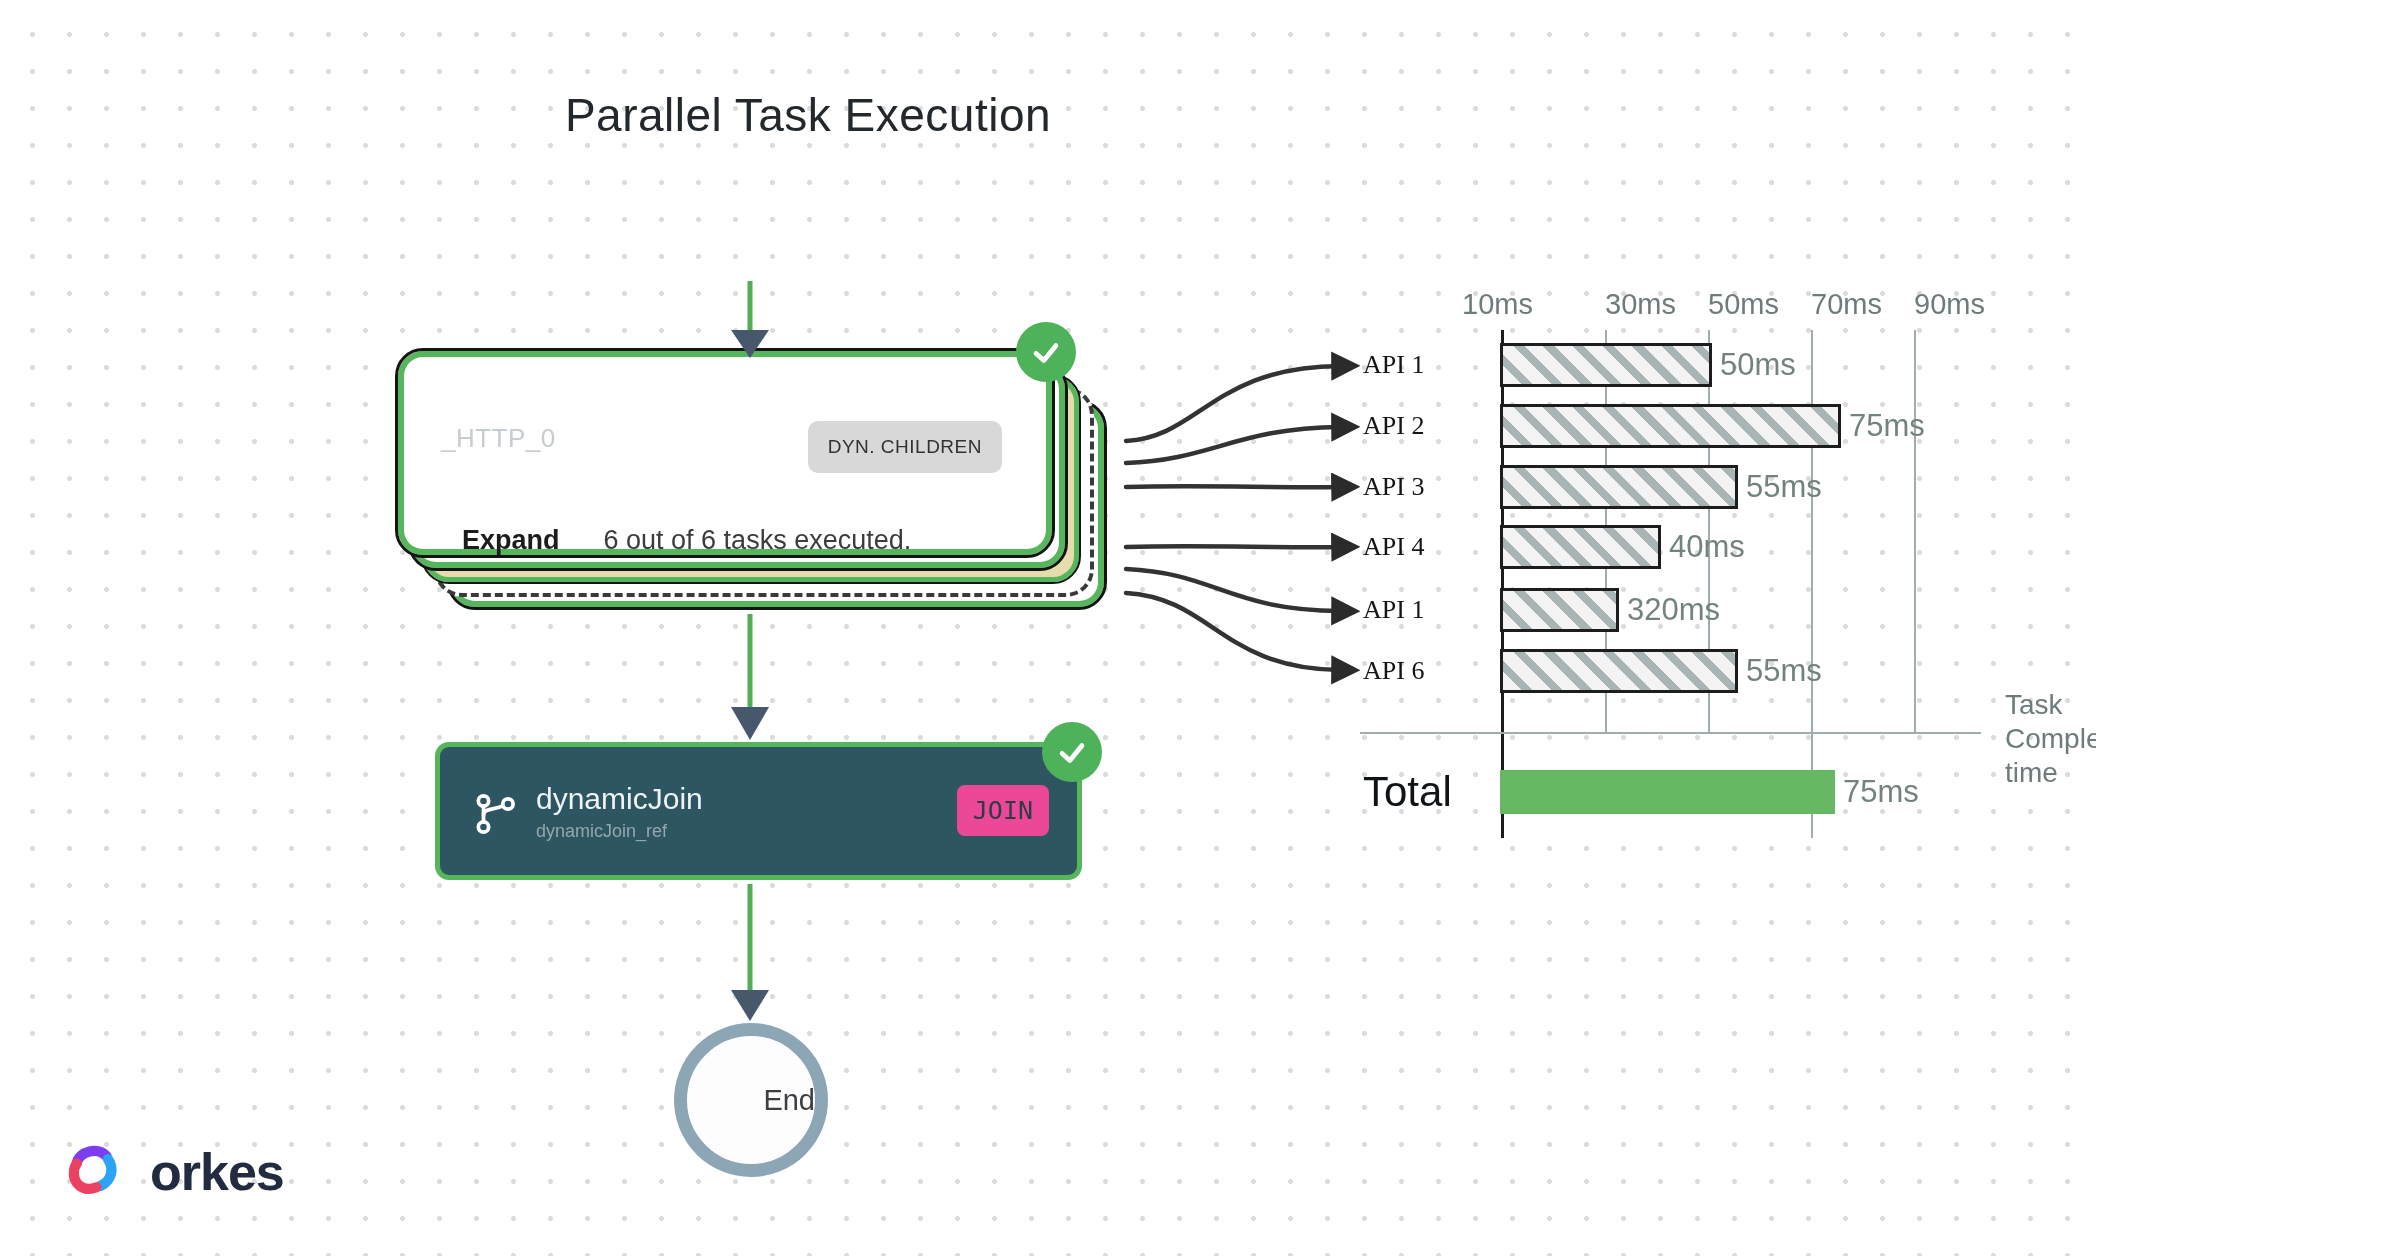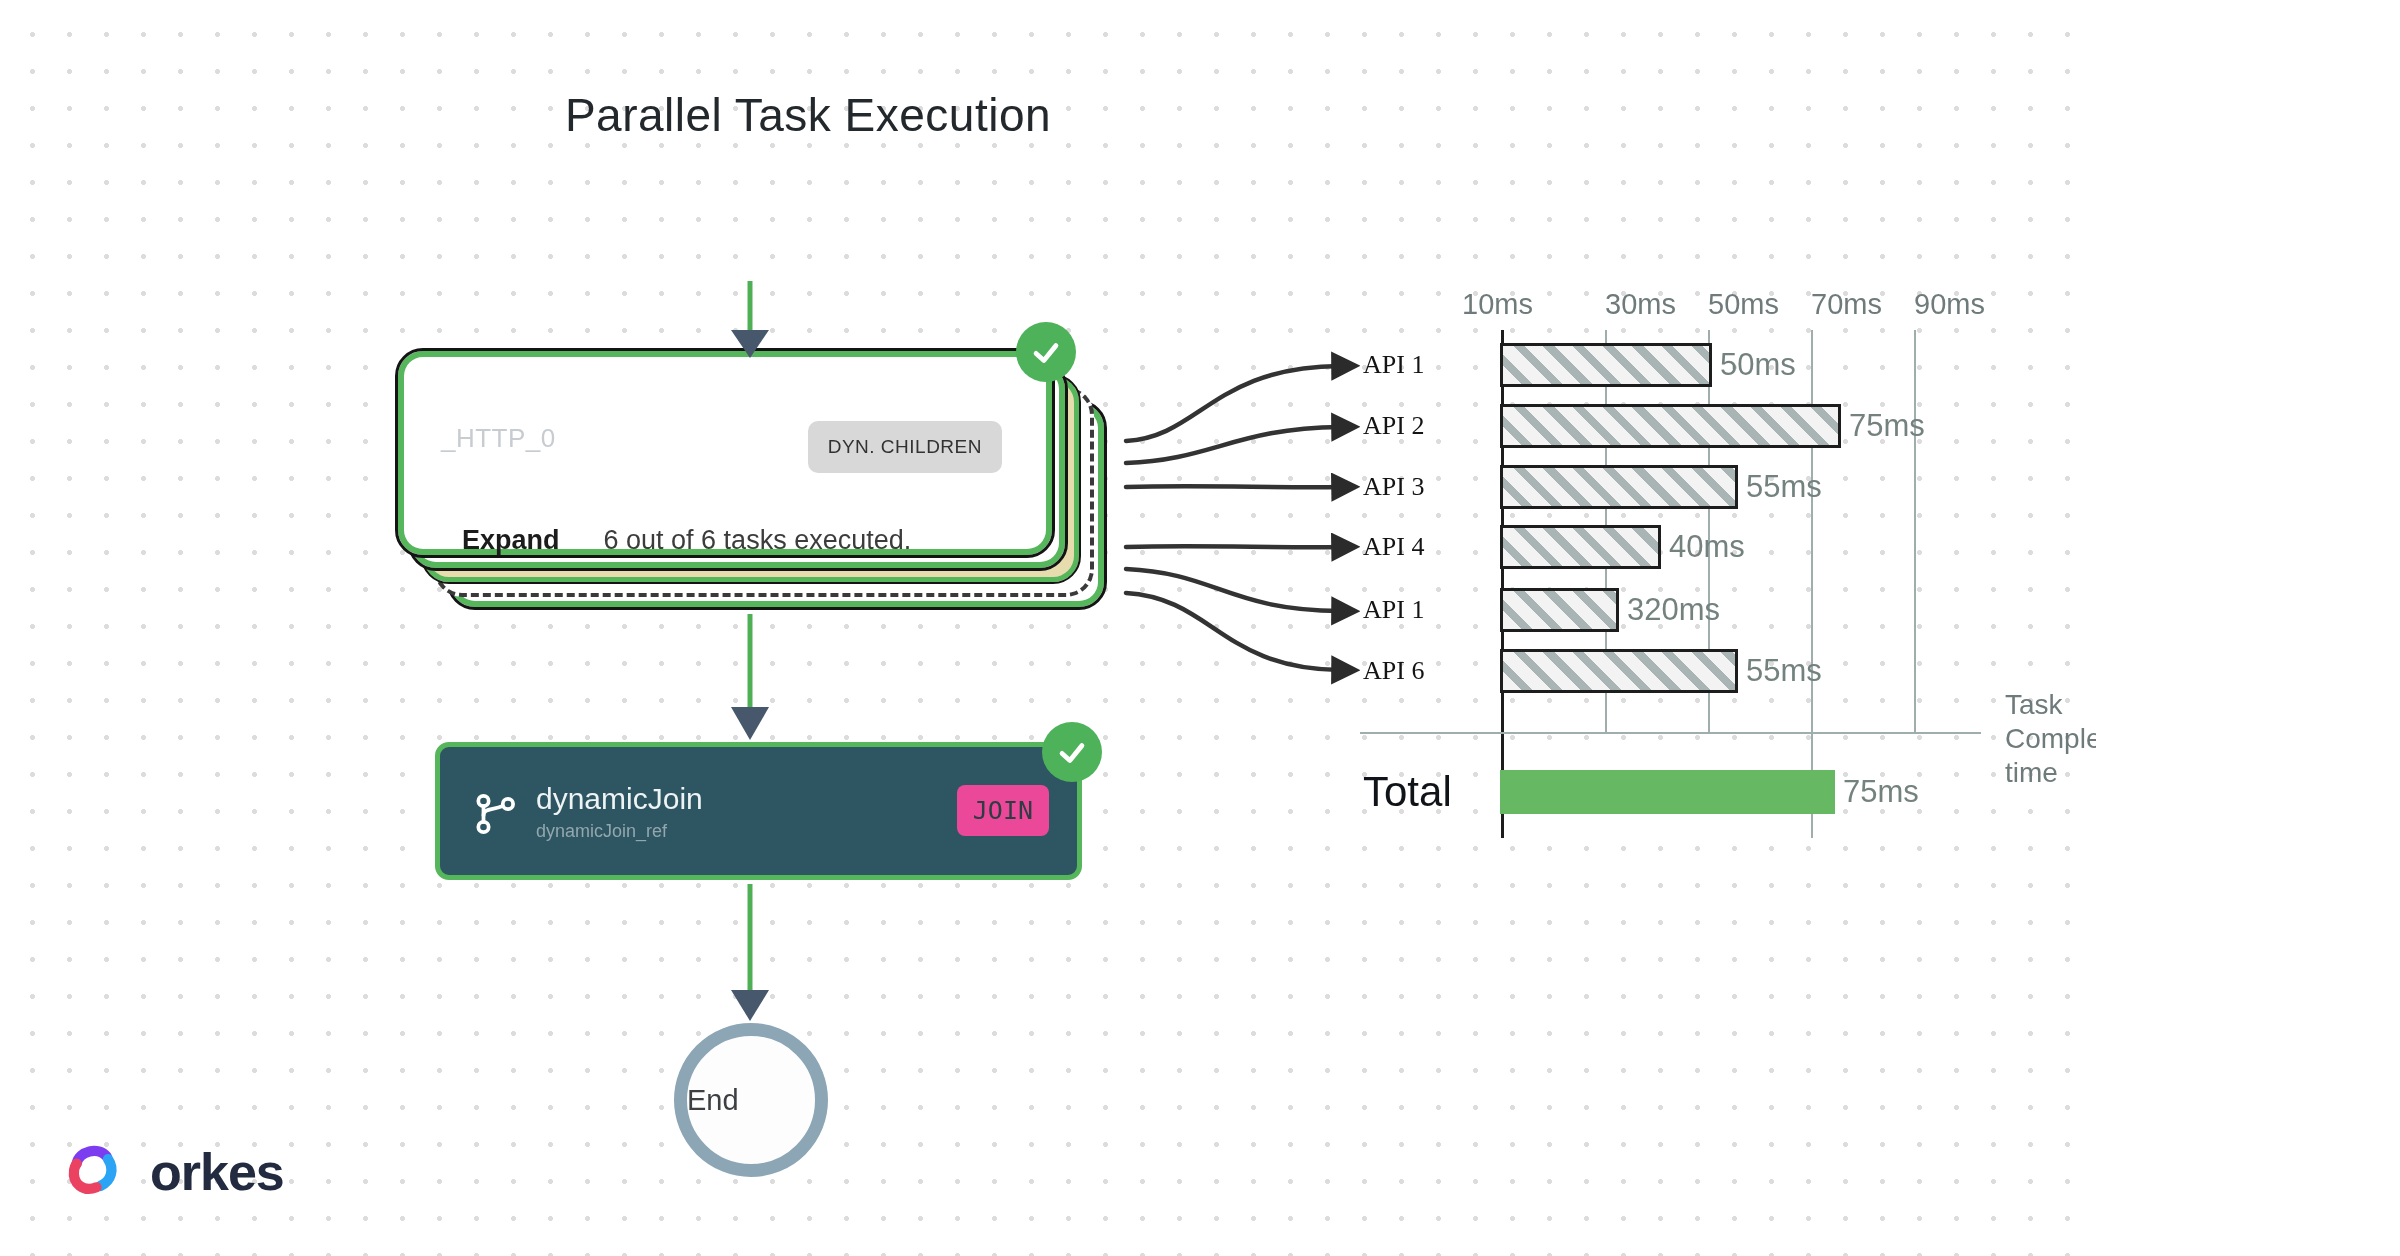--- a/index.html
+++ b/index.html
@@ -42,21 +42,21 @@
     background:#2e5562;border:5px solid #56b65b;border-radius:14px;box-sizing:border-box;}
   .join-icon{position:absolute;left:32px;top:44px;}
   .join-name{position:absolute;left:96px;top:35px;font-size:30px;color:#eef3f4;}
   .join-ref{position:absolute;left:96px;top:74px;font-size:18px;color:#93a7ae;}
   .join-badge{position:absolute;right:28px;top:38px;background:#ec4899;border-radius:8px;
     padding:11px 16px;font-size:25px;color:#2e3d44;font-family:"DejaVu Sans Mono",monospace;}
 
   
   .end{position:absolute;left:674px;top:1023px;width:154px;height:154px;border-radius:50%;
     background:#fdfdfd;border:13px solid #8ca6b5;box-sizing:border-box;z-index:5;
-    display:flex;align-items:center;justify-content:flex-start;font-size:29px;color:#3d4043;}
+    display:flex;align-items:center;justify-content:flex-end;font-size:29px;color:#3d4043;}
 
   
   .vline{position:absolute;z-index:1;}
   .axis-v{left:1501px;top:330px;width:3px;height:508px;background:#1c1c1c;}
   .grid{width:2px;background:#9fadad;}
   .g1{left:1605px;top:330px;height:403px;}
   .g2{left:1708px;top:330px;height:403px;}
   .g3{left:1811px;top:330px;height:508px;}
   .g4{left:1914px;top:330px;height:403px;}
   .axis-h{position:absolute;left:1360px;top:732px;width:621px;height:2px;background:#9fadad;z-index:1;}

